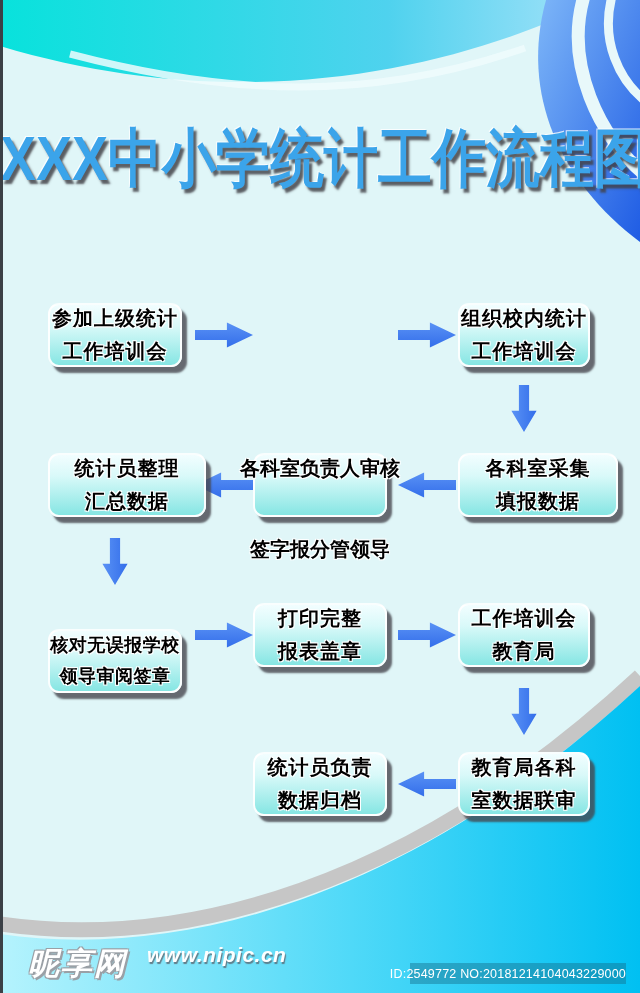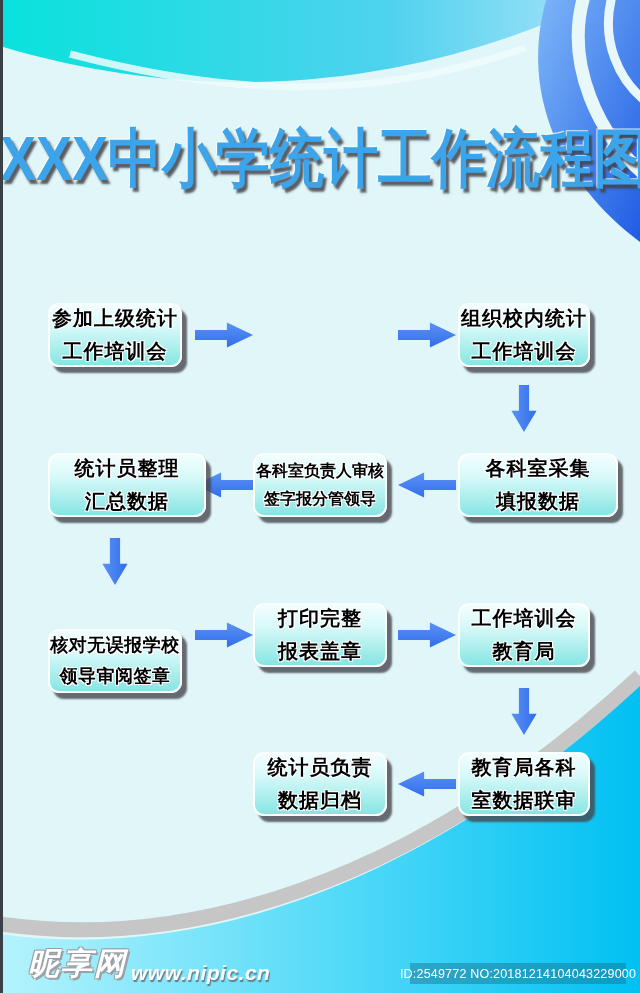--- a/index.html
+++ b/index.html
@@ -27,46 +27,46 @@
     box-shadow:5px 6px 2px rgba(70,70,78,.8);
     display:flex;flex-direction:column;justify-content:center;align-items:center;
     gap:10px;
   }
   .node span{
     display:block;font-weight:bold;color:#000;line-height:1.15;white-space:nowrap;
     text-shadow:1px 1px 0 #fff,-1px -1px 0 #fff,1px -1px 0 #fff,-1px 1px 0 #fff;
   }
   .sz-a span{font-size:20px;letter-spacing:1px;}
   .sz-b span{font-size:18px;letter-spacing:.5px;}
-  .sz-c span{font-size:16px;letter-spacing:0;}
+  .sz-c span{font-size:20px;letter-spacing:0;margin-top:48px;}
 
   .arrow{position:absolute;z-index:3;background:linear-gradient(to bottom,#5e96f6,#2f6ae9);}
   .arrow-r{width:58px;height:30px;clip-path:polygon(0 33%,55% 33%,55% 8%,100% 50%,55% 92%,55% 67%,0 67%);}
   .arrow-l{width:58px;height:30px;clip-path:polygon(100% 33%,45% 33%,45% 8%,0 50%,45% 92%,45% 67%,100% 67%);
            background:linear-gradient(to bottom,#5e96f6,#2f6ae9);}
   .arrow-d{width:30px;height:47px;clip-path:polygon(33% 0,67% 0,67% 55%,92% 55%,50% 100%,8% 55%,33% 55%);
            background:linear-gradient(to right,#5e96f6,#2f6ae9);}
 
   .footer{position:absolute;left:0;bottom:0;width:640px;height:46px;z-index:6;}
   .site{
-    position:absolute;left:28px;bottom:8px;display:flex;align-items:flex-end;gap:4px;
+    position:absolute;left:28px;bottom:8px;display:flex;align-items:flex-start;gap:20px;
     color:#fff;font-style:italic;font-weight:bold;
   }
   .site .cn{
     font-size:31px;letter-spacing:2px;
     text-shadow:2px 2px 0 #9aa0a6,-1px -1px 0 #9aa0a6,1px -1px 0 #9aa0a6,-1px 1px 0 #9aa0a6;
   }
   .site .url{
     font-size:21px;letter-spacing:.5px;
     text-shadow:1px 2px 1px rgba(90,100,110,.8);
   }
   .id-box{
     position:absolute;left:410px;top:963px;width:216px;height:21px;z-index:6;
     background:rgba(22,110,140,.45);
-    display:flex;align-items:center;justify-content:center;
+    display:flex;align-items:center;justify-content:flex-end;
     color:#fff;font-size:12.5px;letter-spacing:.2px;white-space:nowrap;
   }
 </style>
 </head>
 <body>
 
 <div class="stage">
 
   <svg class="bg" width="640" height="993" viewBox="0 0 640 993">
     <defs>

